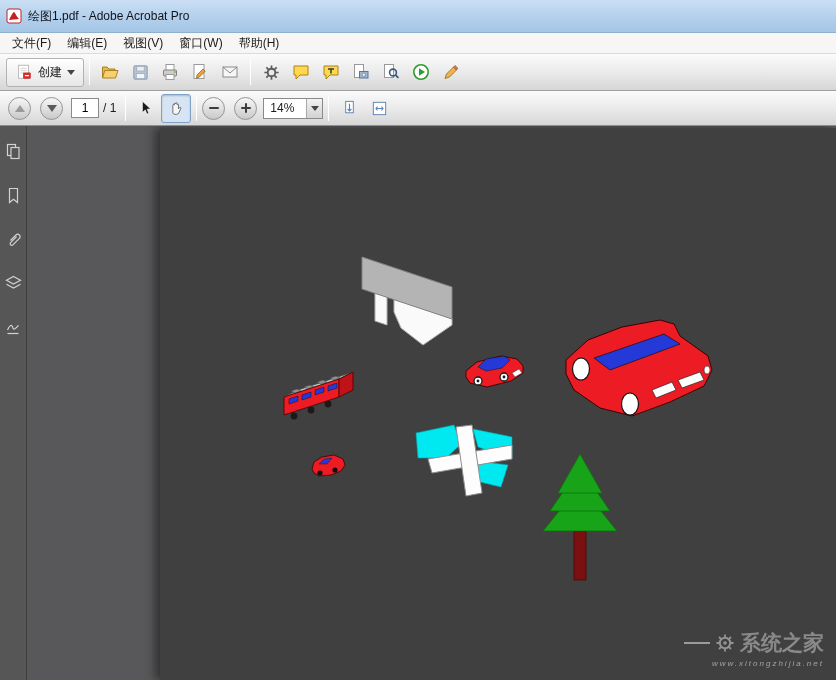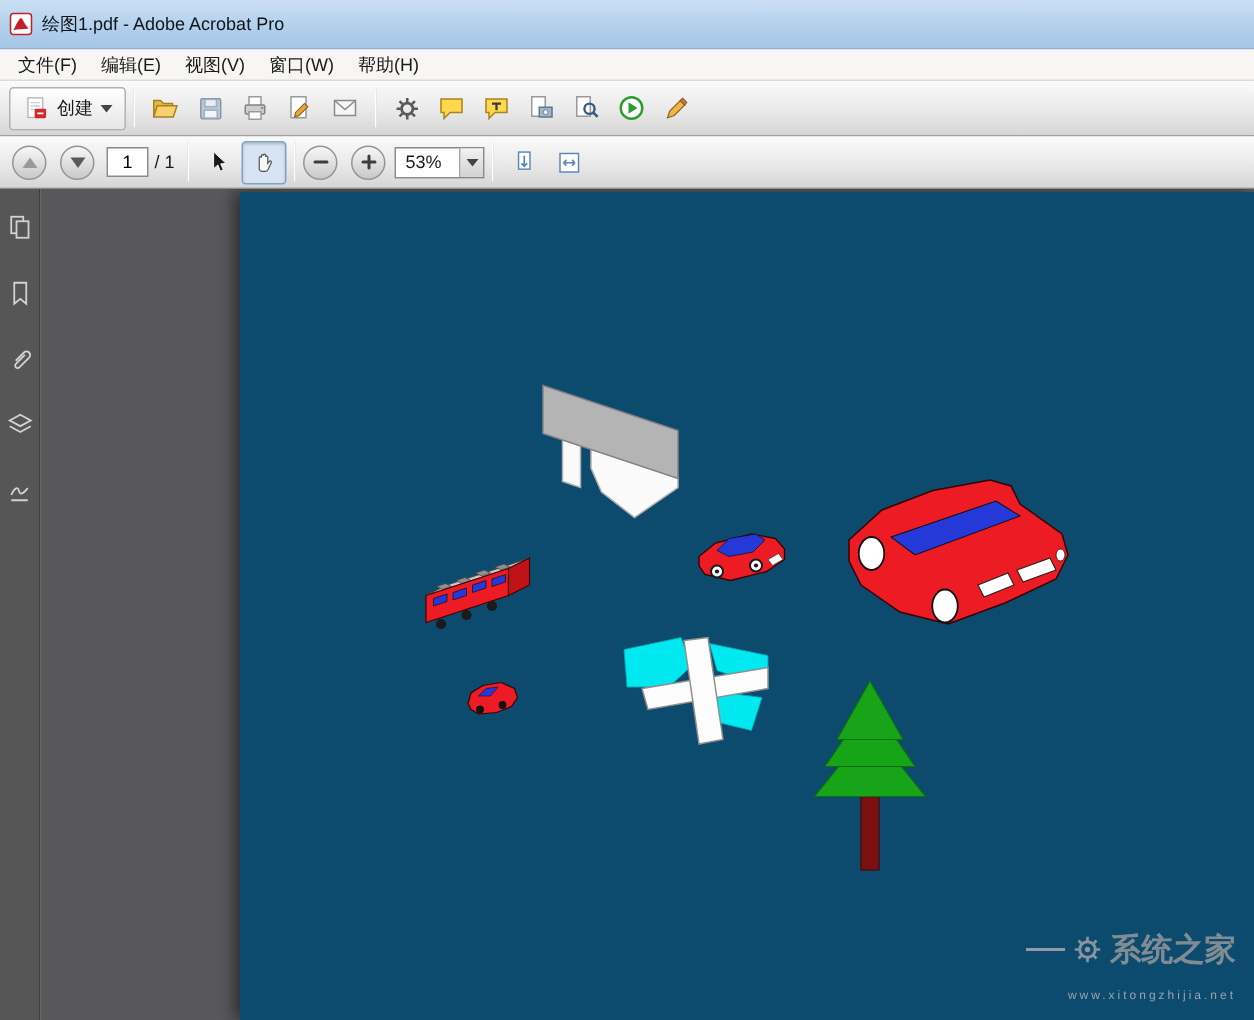--- a/index.html
+++ b/index.html
@@ -44,28 +44,28 @@
   .plus-wrap { position:relative; width:10px; height:10px; }
   .plus-wrap span { position:absolute; background:#3d3d3d; border-radius:1px; }
   .plus-h { left:0; top:4px; width:10px; height:2.4px; }
   .plus-v { left:3.8px; top:0; width:2.4px; height:10px; }
 
   
   .main { flex:1 1 auto; display:flex; min-height:0; }
   .sidebar { width:27px; background:#565656; border-right:1px solid #3e3e3e; display:flex; flex-direction:column; align-items:center; padding-top:12px; gap:18px; }
   .side-btn { width:24px; height:26px; display:flex; align-items:center; justify-content:center; background:transparent; border:none; padding:0; }
   .docarea { flex:1 1 auto; background:#58585a; position:relative; overflow:hidden; }
-  .page { position:absolute; left:133px; top:2px; right:0; bottom:0; background:#0c4a6e; box-shadow:-5px 0 9px rgba(0,0,0,.45); }
+  .page { position:absolute; left:133px; top:2px; right:0; bottom:0; background:#404040; box-shadow:-5px 0 9px rgba(0,0,0,.45); }
   .drawing { position:absolute; left:0; top:0; }
 
   
   .watermark { position:absolute; right:12px; bottom:12px; display:flex; flex-direction:column; align-items:flex-end; opacity:.8; }
   .wm-row { display:flex; align-items:center; gap:5px; color:#9d9d9d; font-size:21px; font-weight:bold; }
   .wm-dash { width:26px; height:2px; background:#b2b2b2; }
-  .wm-site { font-size:8px; color:#bcbcbc; letter-spacing:2px; margin-top:12px; }
+  .wm-site { font-size:8px; color:#bcbcbc; letter-spacing:2px; margin-top:2px;font-style:italic; }
 </style>
 </head>
 <body>
 
 <div class="window">
 
   <div class="titlebar">
     <svg class="app-icon" viewBox="0 0 16 16">
       <rect x="1" y="1" width="14" height="14" rx="2" fill="#fff" stroke="#c22026"></rect>
       <path d="M3 12c2-4 4-8 5-8s1.5 3 5 7c-3 .5-7 .5-10 1z" fill="#c22026"></path>
@@ -204,21 +204,21 @@
     <button class="circlebtn">
       <span class="minus-bar"></span>
     </button>
     <button class="circlebtn" style="margin-left:9px">
       <span class="plus-wrap">
           <span class="plus-h"></span>
           <span class="plus-v"></span>
         </span>
     </button>
     <div class="zoom-box">
-      <span class="zoom-val">53%</span>
+      <span class="zoom-val">14%</span>
       <span class="zoom-caret">
           <span class="caret-down"></span>
         </span>
     </div>
 
     <span class="sep"></span>
 
     <button class="tbtn">
       <svg width="19" height="19" viewBox="0 0 20 20">
         <rect x="6" y="2.5" width="8" height="12" fill="#fff" stroke="#5b84b5"></rect>

